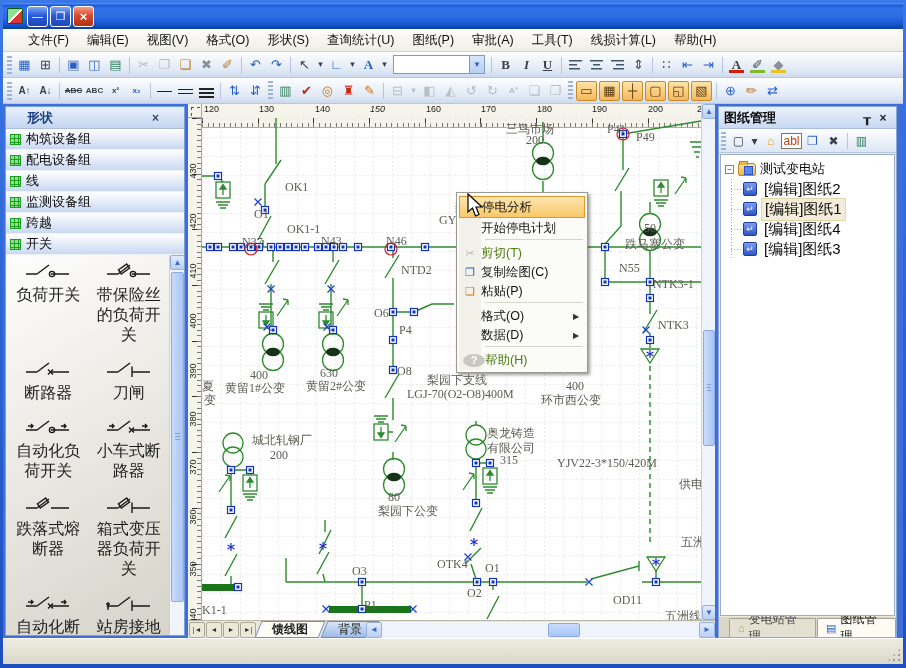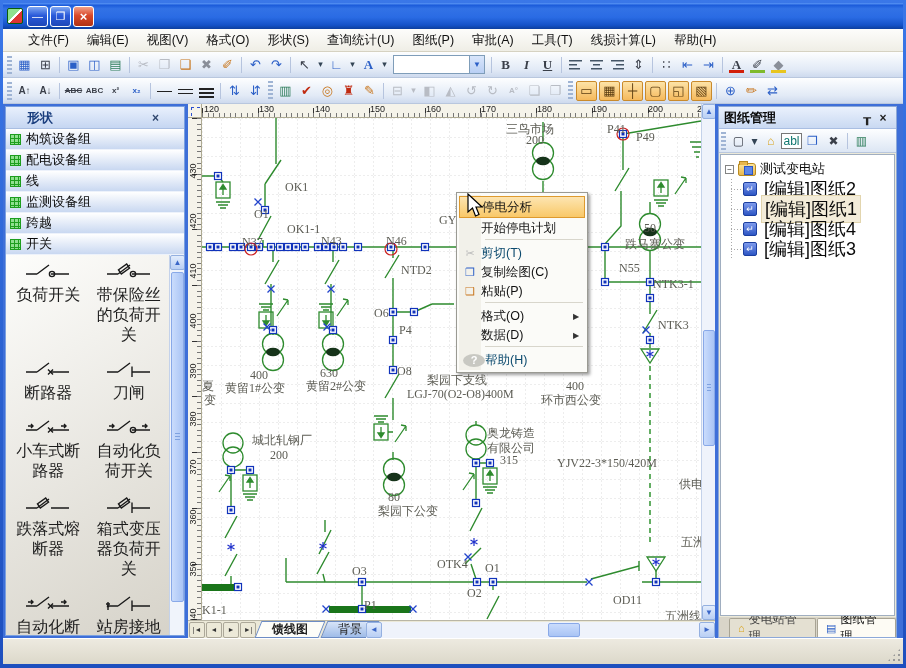--- a/index.html
+++ b/index.html
@@ -87,21 +87,21 @@
   .sbtn{position:absolute;left:0;width:15px;height:15px;background:linear-gradient(180deg,#E2ECFC,#B9CFF4);border:1px solid #94B0E0;border-radius:2px;color:#3A66C8;font-size:8px;text-align:center;line-height:13px;}
   .sb-up{top:0;} .sb-dn{bottom:0;}
   .sthumb{position:absolute;left:1px;width:13px;top:17px;height:330px;background:linear-gradient(90deg,#CADCFC,#A9C4F5);border:1px solid #89A9E8;border-radius:2px;}
   .sthumb::after{content:"";position:absolute;left:3px;right:3px;top:50%;height:7px;margin-top:-4px;background:repeating-linear-gradient(180deg,#7FA2E0 0 1px,transparent 1px 3px);}
 
   
   .canvaswrap{width:527px;flex:0 0 527px;display:flex;flex-direction:column;background:#fff;position:relative;}
   .canvas{height:516px;flex:0 0 516px;position:relative;background:#fff;overflow:hidden;}
   .corner{position:absolute;left:0;top:0;width:14px;height:14px;background:#F5F3EA;border-right:1px solid #ADA992;border-bottom:1px solid #ADA992;}
   .corner::after{content:"";position:absolute;left:3px;top:3px;width:8px;height:8px;border-left:1px dashed #2a4fd0;border-top:1px dashed #2a4fd0;}
-  .hruler{position:absolute;left:14px;top:0;width:499px;height:14px;background:#F5F3EA;border-bottom:1px solid #ADA992;
+  .hruler{position:absolute;left:14px;top:0;width:499px;height:24px;background:#F5F3EA;border-bottom:1px solid #ADA992;
     background-image:repeating-linear-gradient(90deg,#777 0 1px,transparent 1px 5.57px),repeating-linear-gradient(90deg,#333 0 1px,transparent 1px 55.7px);
     background-size:100% 4px,100% 9px;background-position:left bottom,left bottom;background-repeat:repeat-x;}
   .hnum{position:absolute;top:0;font-size:9px;color:#222;}
   .vruler{position:absolute;left:0;top:14px;width:14px;height:502px;background:#F5F3EA;border-right:1px solid #ADA992;
     background-image:repeating-linear-gradient(180deg,#777 0 1px,transparent 1px 5.57px),repeating-linear-gradient(180deg,#333 0 1px,transparent 1px 55.7px);
     background-size:4px 100%,9px 100%;background-position:right top,right top;background-repeat:repeat-y;}
   .vnum{position:absolute;left:-9px;width:28px;text-align:center;font-size:9px;color:#222;transform:rotate(-90deg);}
   .drawarea{position:absolute;left:14px;top:14px;width:499px;height:502px;overflow:hidden;}
   .drawarea svg.diagram{position:absolute;left:0;top:0;}
   .clbl{position:absolute;font-family:"Liberation Serif",serif;font-size:12px;color:#5c5c54;white-space:nowrap;}
@@ -109,21 +109,21 @@
   .vscroll .sbtn{width:14px;}
   .vscroll .sthumb{top:226px;height:116px;width:12px;}
 
   
   .cmenu{position:absolute;left:268px;top:88px;width:132px;background:#FBFBF8;border:1px solid #9a9a93;box-shadow:2px 2px 3px rgba(40,40,40,.45);padding:2px;z-index:30;}
   .cmenu::before{content:"";position:absolute;left:2px;top:2px;bottom:2px;width:22px;background:#F2F1EA;}
   .cmi{position:relative;height:18px;display:flex;align-items:center;margin:1px 0;}
   .cmi .cmico{width:22px;flex:0 0 22px;text-align:center;font-size:11px;}
   .cmi .cmlbl{flex:1;font-size:12.5px;color:#111;white-space:nowrap;}
   .cmi .cmarr{width:12px;font-size:8px;color:#333;}
-  .cmi.dis .cmlbl{color:#0c4a6e;}
+  .cmi.dis .cmlbl{color:#4d7c0f;}
   .cmi.hl{background:linear-gradient(180deg,#FDE5B1,#F9C868);border:1px solid #DE9A2E;height:22px;}
   .cmi.sep{height:3px;margin:2px 2px 2px 26px;border-top:1px solid #D8D6CC;}
   .ic-blue{color:#2B5FC7;} .ic-orange{color:#C8761D;} .ic-dis{color:#BBB;}
   .ic-help{display:inline-block;width:13px;height:13px;margin-left:4px;border-radius:50%;background:#C8C8C2;color:#fff;font-size:9px;line-height:13px;font-weight:bold;}
   .cursor{position:absolute;left:10px;top:0px;z-index:5;}
 
   
   .sheetbar{height:18px;flex:0 0 18px;background:#ECE9D8;display:flex;align-items:center;position:relative;border-top:1px solid #B9B6A6;}
   .navb{width:16px;height:16px;background:#ECE9D8;border:1px solid #ACA899;border-radius:2px;margin-left:1px;font-size:7px;text-align:center;line-height:14px;color:#333;flex:0 0 16px;}
   .sheet-tab{position:relative;height:17px;padding:0 14px;font-size:12px;line-height:17px;color:#222;margin-left:2px;}
@@ -137,33 +137,33 @@
   .hthumb{position:absolute;left:182px;top:1px;width:32px;height:14px;background:linear-gradient(180deg,#CADCFC,#A9C4F5);border:1px solid #89A9E8;border-radius:2px;}
 
   
   .rpanel{flex:1;background:#3E6FD8;padding:2px 6px 0 3px;display:flex;flex-direction:column;align-items:center;}
   .rp-in{flex:1;background:#ECE9D8;border:1px solid #8CA8D8;display:flex;flex-direction:column;overflow:hidden;}
   .rp-head{height:22px;flex:0 0 22px;background:linear-gradient(180deg,#EAF1FC,#C9D9F2);display:flex;align-items:center;padding:0 5px;border-bottom:1px solid #A9BEE2;}
   .rp-title{flex:1;font-size:13px;font-weight:bold;color:#0a0a0a;}
   .rp-pin,.rp-close{width:16px;text-align:center;font-size:12px;font-weight:bold;color:#222;}
   .rp-tools{height:24px;flex:0 0 24px;background:linear-gradient(180deg,#FDFEFF,#DCE6F4);border-bottom:1px solid #B9C7DE;display:flex;align-items:center;}
   .rp-tools .tbi .g{font-size:12px;}
-  .boxed .g{border:1px solid #777;font-size:7px;padding:1px 1px;color:#0f766e;background:#fff;}
+  .boxed .g{border:1px solid #777;font-size:7px;padding:1px 1px;color:#c2410c;background:#fff;}
   .rp-tree{flex:1;background:#fff;border:1px solid #A0AEC0;margin:1px;padding:4px 2px;position:relative;overflow:hidden;}
   .troot{display:flex;align-items:center;height:20px;}
   .exp{width:9px;height:9px;border:1px solid #848484;background:#fff;font-size:8px;line-height:7px;text-align:center;color:#333;margin:0 4px 0 2px;}
   .fold{width:18px;height:13px;background:linear-gradient(180deg,#FCE49A,#E8B74E);border:1px solid #B98A1F;border-radius:2px 3px 2px 2px;position:relative;margin-right:4px;}
   .fold::before{content:"";position:absolute;left:0;top:-3px;width:7px;height:3px;background:#E8B74E;border:1px solid #B98A1F;border-bottom:none;}
   .fold::after{content:"";position:absolute;right:2px;top:2px;width:7px;height:7px;background:#5C86E8;border:1px solid #2C55C4;}
   .troot .tlabel{font-size:13px;color:#0a0a0a;}
   .tnode{display:flex;align-items:center;height:20px;padding-left:20px;position:relative;}
   .tnode::before{content:"";position:absolute;left:8px;top:0;bottom:0;width:1px;background:repeating-linear-gradient(180deg,#aaa 0 1px,transparent 1px 3px);}
   .tnode::after{content:"";position:absolute;left:8px;top:10px;width:10px;height:1px;background:repeating-linear-gradient(90deg,#aaa 0 1px,transparent 1px 3px);}
   .dico{width:14px;height:14px;background:linear-gradient(180deg,#7F9BEC,#2C55C4);border:1px solid #1C3FA0;border-radius:2px;color:#fff;font-size:9px;line-height:13px;text-align:center;margin-right:4px;flex:0 0 14px;}
-  .tnode .tlabel{font-size:18px;color:#0a0a0a;padding:1px 3px;}
+  .tnode .tlabel{font-size:15px;color:#0a0a0a;padding:1px 3px;}
   .tnode.sel .tlabel{background:#F3ECD9;border:1px solid #E2D5AE;}
 
   
   .sidetabs{height:20px;flex:0 0 20px;display:flex;align-items:flex-end;background:#D9D5C9;padding-left:10px;gap:1px;}
   .stab{height:19px;display:flex;align-items:center;gap:4px;padding:0 8px;font-size:12px;color:#444;background:#E4E0D2;border:1px solid #A8A494;border-bottom:none;border-radius:2px 2px 0 0;}
   .stab.active{background:#FDFBF4;color:#111;}
   .stab .sico{font-size:11px;}
   .sico.ic-folder{color:#D9A520;} .sico.ic-book{color:#2B5FC7;}
 
   
@@ -592,20 +592,50 @@
                   <g class="s-g">
                       <path d="M2,7 V15 M0,9 H4 M0.8,11.5 H3.2"></path>
                     </g>
                   <g class="s-p">
                       <path d="M12,11 H28 M28,5 V16"></path>
                     </g>
                 </svg>
                 <div class="shlbl">刀闸</div>
               </div>
 
+              <div class="shp vc va">
+                <svg viewBox="0 0 46 16">
+                  <g class="base">
+                      <path d="M1,11 H12 M12,11 L24,2 M26,11 H44"></path>
+                    </g>
+                  <g class="s-c">
+                      <circle cx="27" cy="11" r="2.6"></circle>
+                    </g>
+                  <g class="s-f">
+                      <rect x="13" y="3.5" width="10" height="5" transform="rotate(-35 18 6)"></rect>
+                    </g>
+                  <g class="s-x">
+                      <path d="M23,8.5 l5,5 m0,-5 l-5,5"></path>
+                    </g>
+                  <g class="s-b">
+                      <path d="M26,5.5 V16"></path>
+                    </g>
+                  <g class="s-a">
+                      <path d="M3,7 l5,0 m-2,-2 l2,2 l-2,2 M36,7 l5,0 m-2,-2 l2,2 l-2,2"></path>
+                    </g>
+                  <g class="s-g">
+                      <path d="M2,7 V15 M0,9 H4 M0.8,11.5 H3.2"></path>
+                    </g>
+                  <g class="s-p">
+                      <path d="M12,11 H28 M28,5 V16"></path>
+                    </g>
+                </svg>
+                <div class="shlbl">自动化负荷开关</div>
+              </div>
+
               <div class="shp va vx">
                 <svg viewBox="0 0 46 16">
                   <g class="base">
                       <path d="M1,11 H12 M12,11 L24,2 M26,11 H44"></path>
                     </g>
                   <g class="s-c">
                       <circle cx="27" cy="11" r="2.6"></circle>
                     </g>
                   <g class="s-f">
                       <rect x="13" y="3.5" width="10" height="5" transform="rotate(-35 18 6)"></rect>
@@ -620,50 +650,20 @@
                       <path d="M3,7 l5,0 m-2,-2 l2,2 l-2,2 M36,7 l5,0 m-2,-2 l2,2 l-2,2"></path>
                     </g>
                   <g class="s-g">
                       <path d="M2,7 V15 M0,9 H4 M0.8,11.5 H3.2"></path>
                     </g>
                   <g class="s-p">
                       <path d="M12,11 H28 M28,5 V16"></path>
                     </g>
                 </svg>
                 <div class="shlbl">小车式断路器</div>
-              </div>
-
-              <div class="shp vc va">
-                <svg viewBox="0 0 46 16">
-                  <g class="base">
-                      <path d="M1,11 H12 M12,11 L24,2 M26,11 H44"></path>
-                    </g>
-                  <g class="s-c">
-                      <circle cx="27" cy="11" r="2.6"></circle>
-                    </g>
-                  <g class="s-f">
-                      <rect x="13" y="3.5" width="10" height="5" transform="rotate(-35 18 6)"></rect>
-                    </g>
-                  <g class="s-x">
-                      <path d="M23,8.5 l5,5 m0,-5 l-5,5"></path>
-                    </g>
-                  <g class="s-b">
-                      <path d="M26,5.5 V16"></path>
-                    </g>
-                  <g class="s-a">
-                      <path d="M3,7 l5,0 m-2,-2 l2,2 l-2,2 M36,7 l5,0 m-2,-2 l2,2 l-2,2"></path>
-                    </g>
-                  <g class="s-g">
-                      <path d="M2,7 V15 M0,9 H4 M0.8,11.5 H3.2"></path>
-                    </g>
-                  <g class="s-p">
-                      <path d="M12,11 H28 M28,5 V16"></path>
-                    </g>
-                </svg>
-                <div class="shlbl">自动化负荷开关</div>
               </div>
 
               <div class="shp vf">
                 <svg viewBox="0 0 46 16">
                   <g class="base">
                       <path d="M1,11 H12 M12,11 L24,2 M26,11 H44"></path>
                     </g>
                   <g class="s-c">
                       <circle cx="27" cy="11" r="2.6"></circle>
                     </g>
@@ -819,21 +819,21 @@
     </div>
 
     <div class="canvaswrap">
       <div class="canvas">
         <div class="corner"></div>
         <div class="hruler">
 
         <span class="hnum" style="left: 2px;">120</span>
               <span class="hnum" style="left: 57px;">130</span>
               <span class="hnum" style="left: 113px;">140</span>
-              <span class="hnum" style="left: 168px;">150</span>
+              <span class="hnum" style="left: 168px; font-style: italic;">150</span>
               <span class="hnum" style="left: 224px;">160</span>
               <span class="hnum" style="left: 279px;">170</span>
               <span class="hnum" style="left: 335px;">180</span>
               <span class="hnum" style="left: 390px;">190</span>
               <span class="hnum" style="left: 446px;">200</span>
               <span class="hnum" style="left: 495px;">210</span>
             </div>
         <div class="vruler">
 
         <span class="vnum" style="top: 48px;">430</span>

